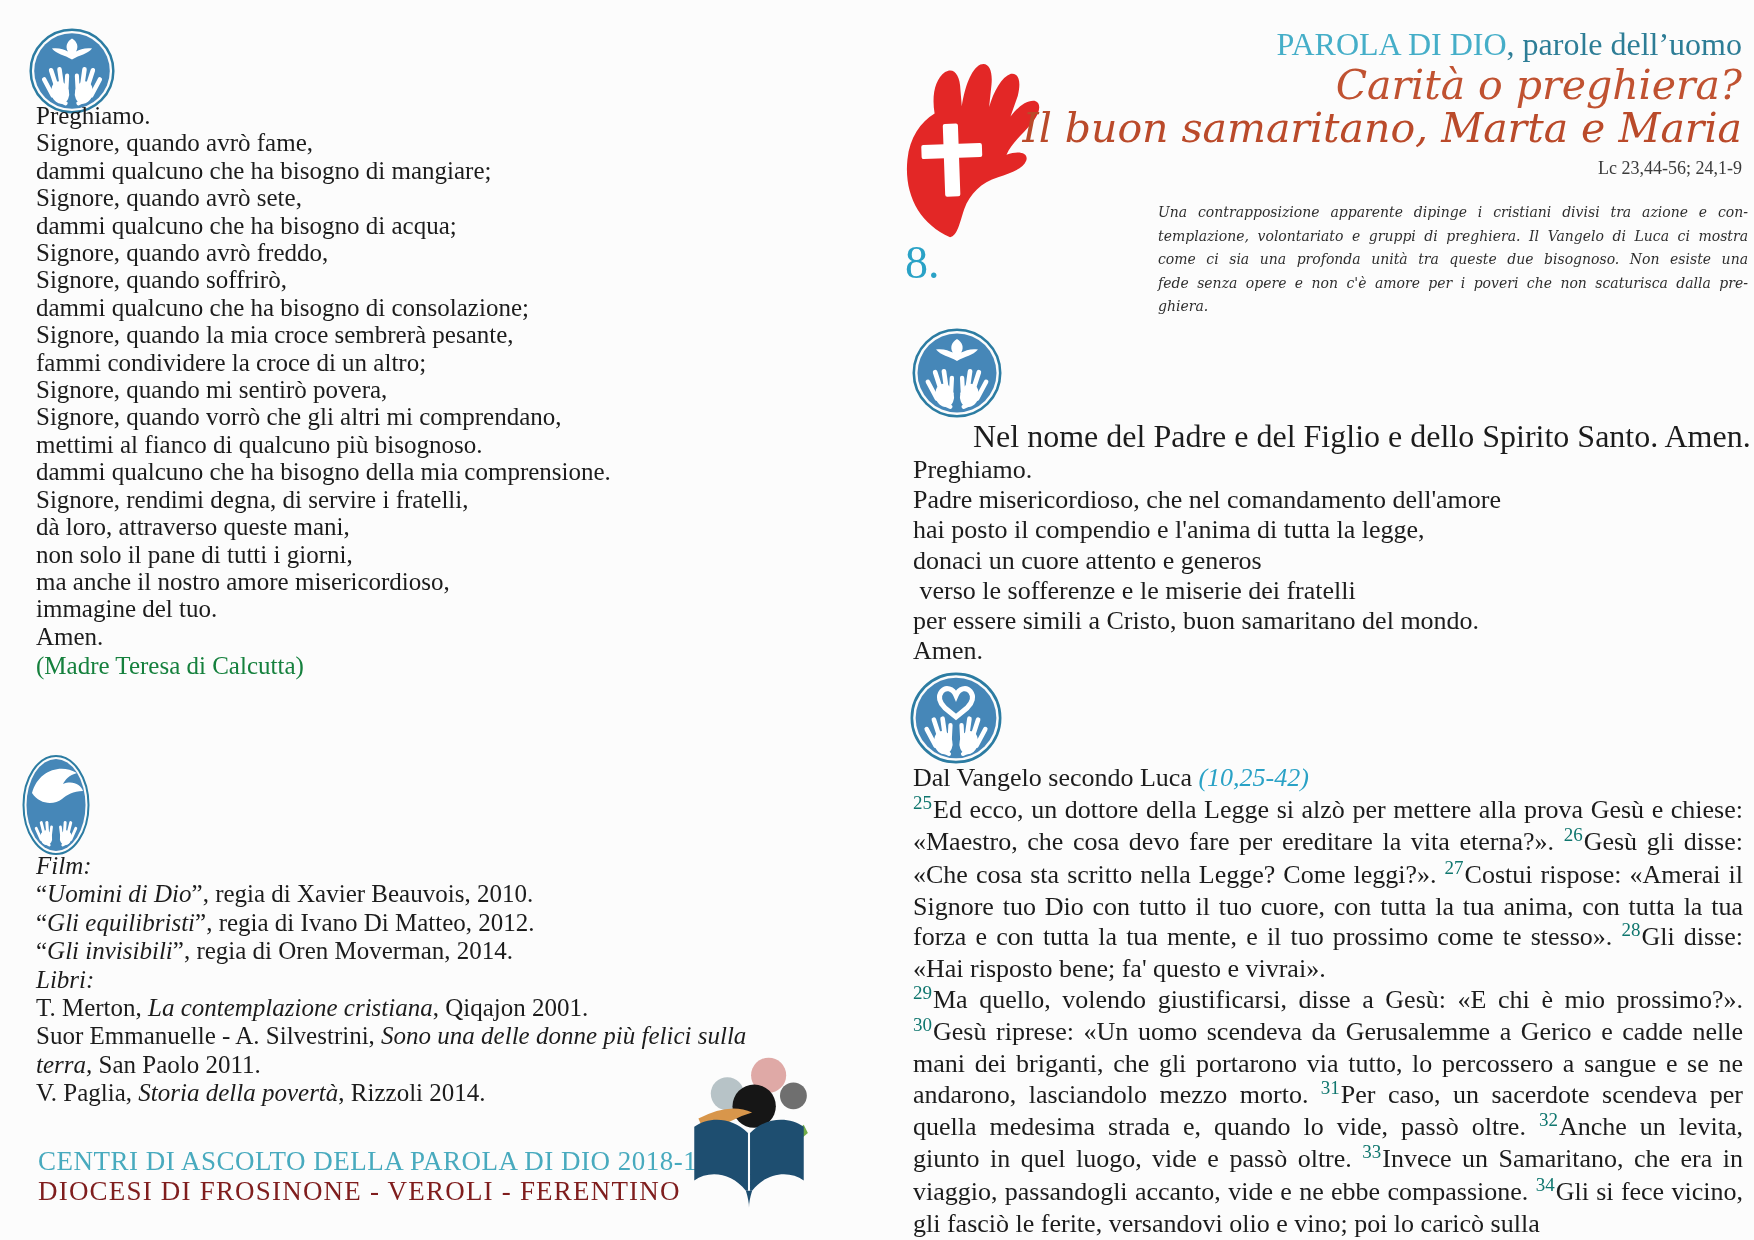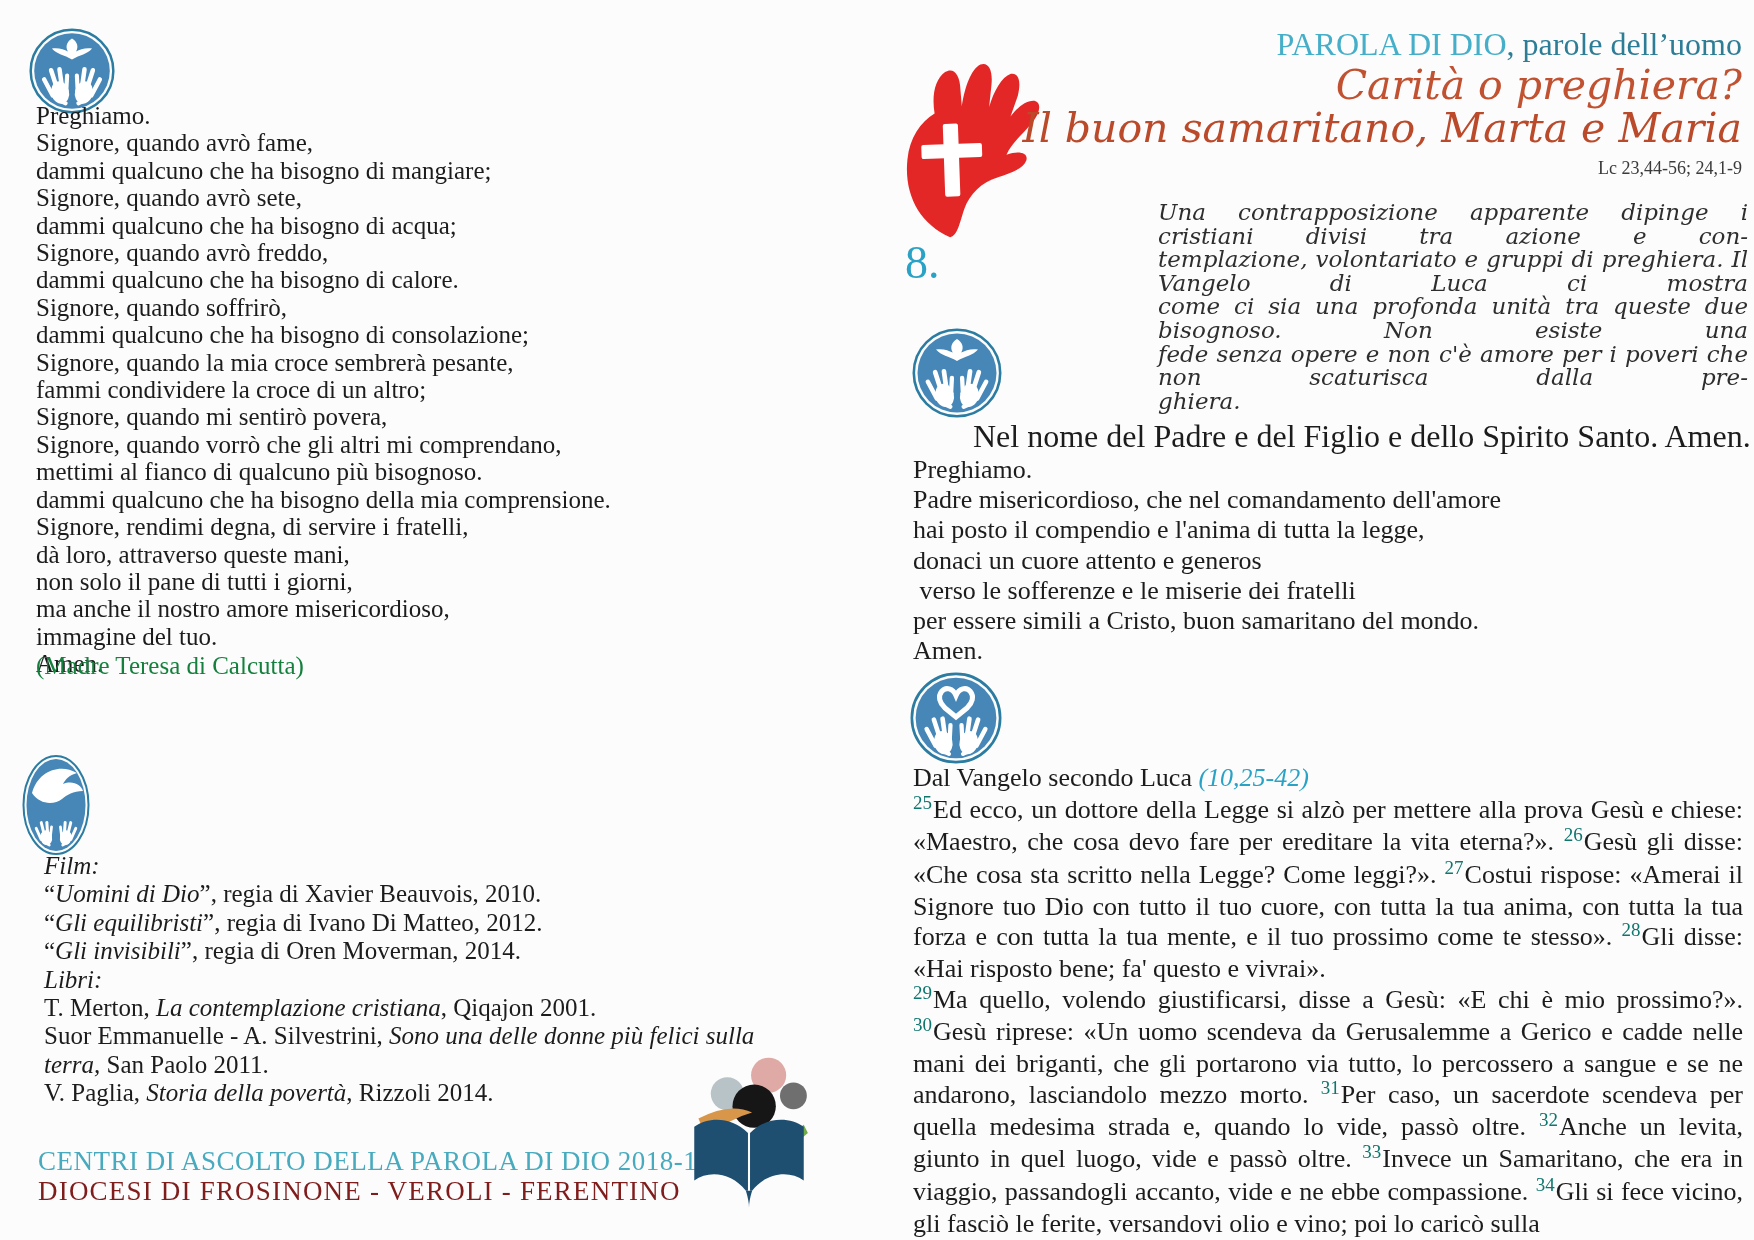--- a/index.html
+++ b/index.html
@@ -4,35 +4,35 @@
 <style>
   html,body{margin:0;padding:0;background:#e8e8e8;}
   #sheet{
     position:relative;width:1754px;height:1240px;background:#fcfcfc;
     overflow:hidden;font-family:"Liberation Serif", serif;color:#1c1c1c;
   }
   .abs{position:absolute;}
   
   #l-prayer{left:36px;top:102px;width:680px;font-size:25px;line-height:27.4px;}
   #l-attrib{left:36px;top:652px;font-size:25px;color:#15803d;}
-  #l-media{left:36px;top:852px;width:726px;font-size:25px;line-height:28.4px;margin-left:8px;}
+  #l-media{left:36px;top:852px;width:726px;font-size:25px;line-height:28.4px;}
   #l-media .label{font-style:italic;}
   #l-media i{font-style:italic;}
   #l-footer1{left:38px;top:1146px;font-size:27px;letter-spacing:.5px;color:#48aabe;}
   #l-footer2{left:38px;top:1176px;font-size:27px;letter-spacing:1.2px;color:#7f1d1d;}
   
   #r-header{right:12px;top:24px;width:760px;text-align:right;}
   #r-title{font-size:32px;line-height:40px;}
   #r-title .t1{color:#45aec8;}
   #r-title .t2{color:#2d7d96;}
   .script{font-style:italic;font-size:41px;line-height:43px;font-family:"DejaVu Serif",serif;}
   #r-script1{color:#c05231;}
   #r-script2{color:#ba4a2a;}
   #r-ref{font-size:18px;color:#3a3a3a;margin-top:8px;}
-  #r-intro{left:1158px;top:201px;width:590px;font-size:23px;font-style:italic;
+  #r-intro{left:1158px;top:201px;width:590px;font-size:14px;font-style:italic;
            line-height:23.6px;color:#2e2e2e;font-family:"DejaVu Serif",serif;}
   #r-intro div{text-align:justify;text-align-last:justify;}
   #r-intro div:last-child{text-align:left;text-align-last:left;}
   #r-num{left:905px;top:236px;font-size:46px;color:#2aa2c6;}
   #r-invocation{left:964px;top:418px;width:834px;font-size:32px;margin-left:9px;}
   #r-prayer{left:913px;top:455px;width:834px;font-size:26px;line-height:30.2px;}
   #r-gospel-head{left:913px;top:763px;width:834px;font-size:26px;}
   #r-gospel-head .gref{color:#2aa2c6;font-style:italic;}
   #r-gospel{left:913px;top:795px;width:830px;font-size:26px;line-height:30.3px;text-align:justify;}
   #r-gospel p{margin:0;}
@@ -65,21 +65,20 @@
     <use href="#hand-up" transform="translate(15,12) rotate(14) scale(-0.98,0.98)"></use>
   </svg>
 
   <div class="abs" id="l-prayer">
       <div>Preghiamo.</div>
       <div>Signore, quando avrò fame,</div>
       <div>dammi qualcuno che ha bisogno di mangiare;</div>
       <div>Signore, quando avrò sete,</div>
       <div>dammi qualcuno che ha bisogno di acqua;</div>
       <div>Signore, quando avrò freddo,</div>
-      <div>dammi qualcuno che ha bisogno di calore.</div>
       <div>Signore, quando soffrirò,</div>
       <div>dammi qualcuno che ha bisogno di consolazione;</div>
       <div>Signore, quando la mia croce sembrerà pesante,</div>
       <div>fammi condividere la croce di un altro;</div>
       <div>Signore, quando mi sentirò povera,</div>
       <div>Signore, quando vorrò che gli altri mi comprendano,</div>
       <div>mettimi al fianco di qualcuno più bisognoso.</div>
       <div>dammi qualcuno che ha bisogno della mia comprensione.</div>
       <div>Signore, rendimi degna, di servire i fratelli,</div>
       <div>dà loro, attraverso queste mani,</div>

